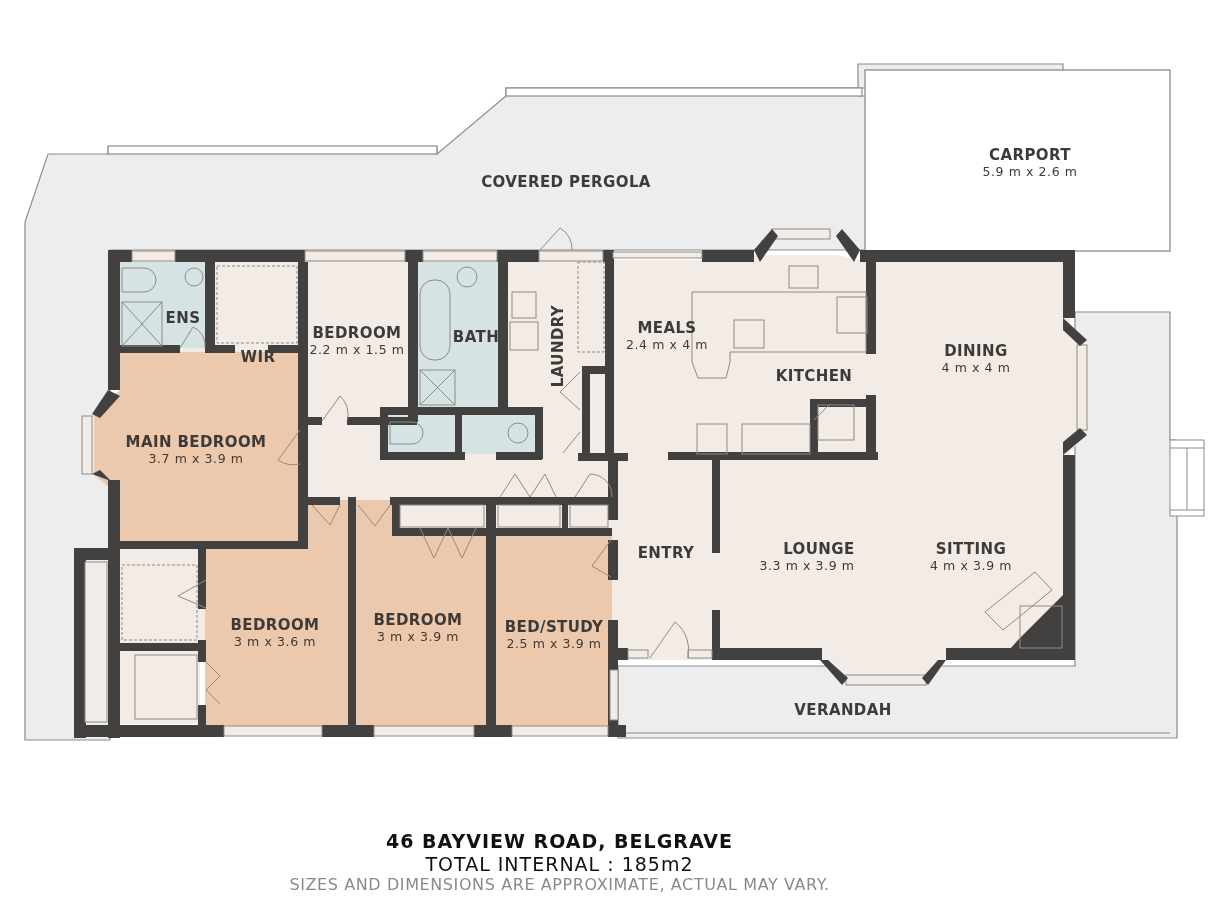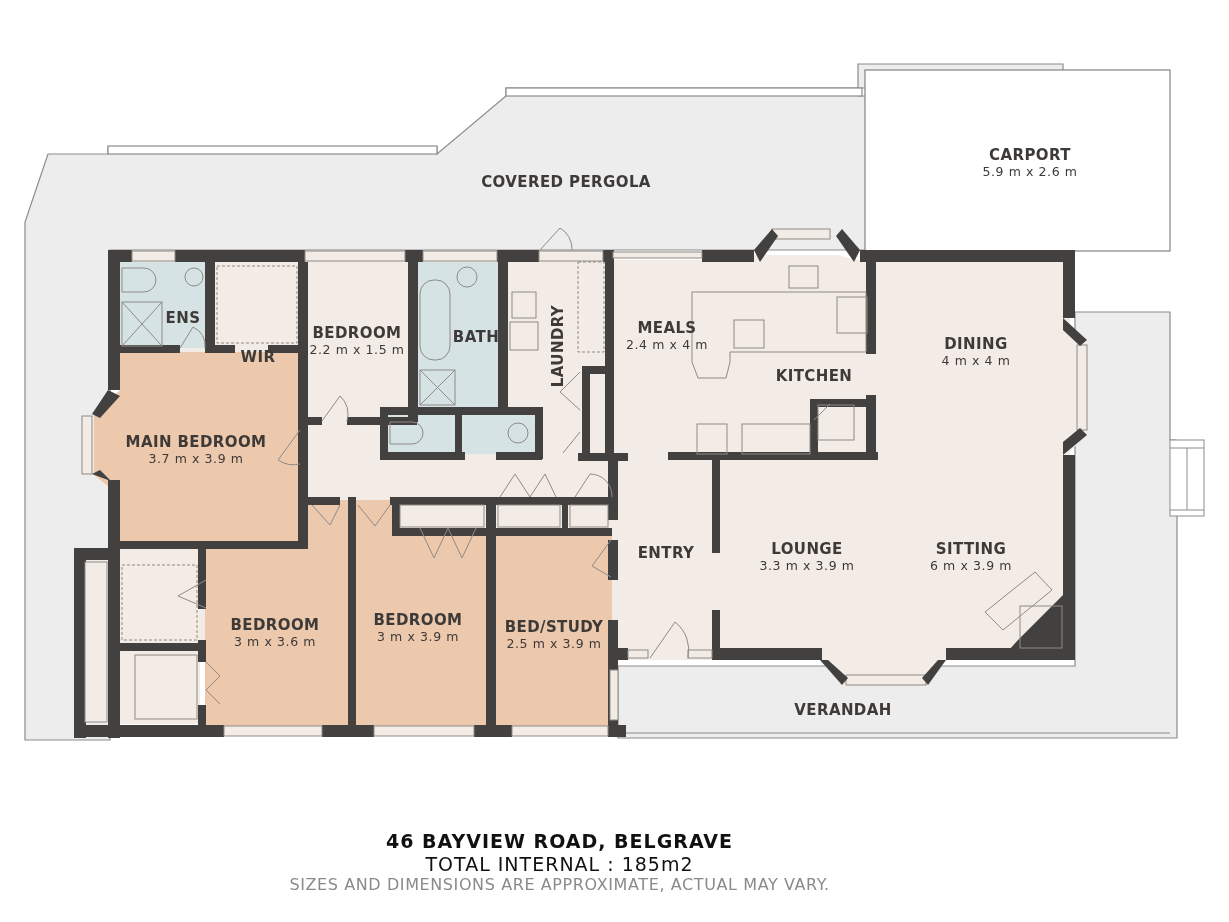--- a/index.html
+++ b/index.html
@@ -273,38 +273,38 @@
 <div class="lbl vertical" style="left:558px; top:346px;">
   <span class="name">LAUNDRY</span>
 </div>
 <div class="lbl" style="left:667px; top:320px;">
   <span class="name">MEALS</span>
   <span class="dims">2.4 m x 4 m</span>
 </div>
 <div class="lbl" style="left:814px; top:368px;">
   <span class="name">KITCHEN</span>
 </div>
-<div class="lbl" style="left:976px; top:336px;">
+<div class="lbl" style="left:976px; top:343px;">
   <span class="name">DINING</span>
   <span class="dims">4 m x 4 m</span>
 </div>
 <div class="lbl" style="left:196px; top:434px;">
   <span class="name">MAIN BEDROOM</span>
   <span class="dims">3.7 m x 3.9 m</span>
 </div>
 <div class="lbl" style="left:666px; top:545px;">
   <span class="name">ENTRY</span>
 </div>
-<div class="lbl" style="left:807px; top:541px;">
+<div class="lbl" style="left:807px; top:541px;text-align:right;">
   <span class="name">LOUNGE</span>
   <span class="dims">3.3 m x 3.9 m</span>
 </div>
 <div class="lbl" style="left:971px; top:541px;">
   <span class="name">SITTING</span>
-  <span class="dims">6 m x 3.9 m</span>
+  <span class="dims">4 m x 3.9 m</span>
 </div>
 <div class="lbl" style="left:275px; top:617px;">
   <span class="name">BEDROOM</span>
   <span class="dims">3 m x 3.6 m</span>
 </div>
 <div class="lbl" style="left:418px; top:612px;">
   <span class="name">BEDROOM</span>
   <span class="dims">3 m x 3.9 m</span>
 </div>
 <div class="lbl" style="left:554px; top:619px;">

